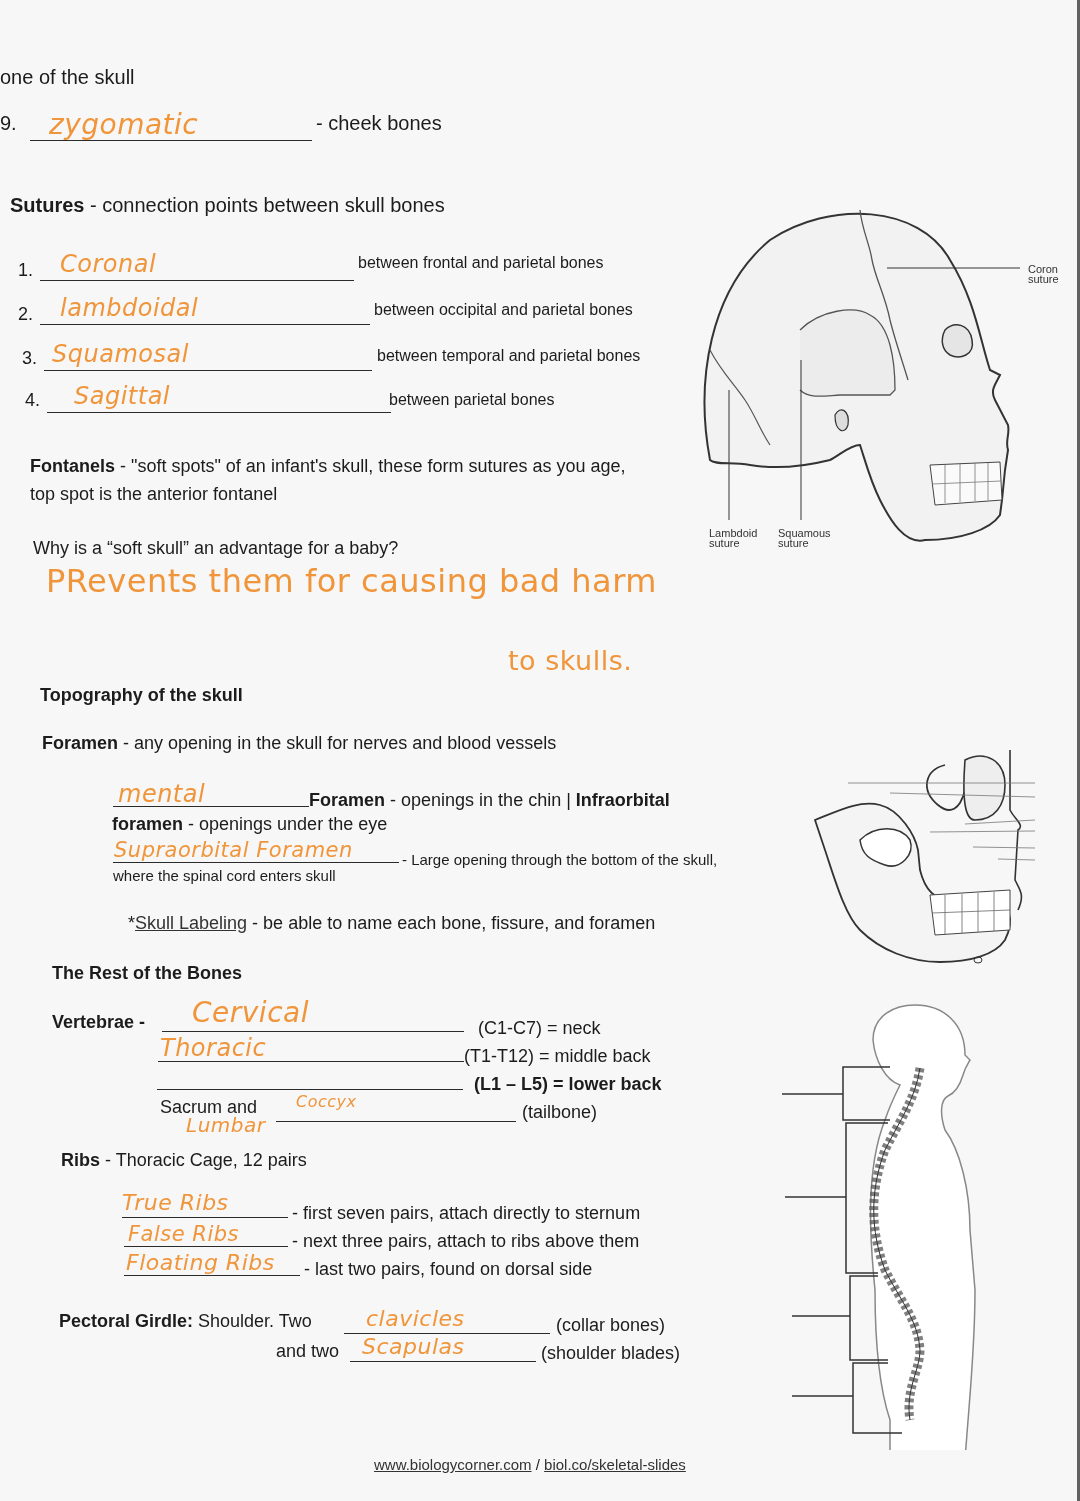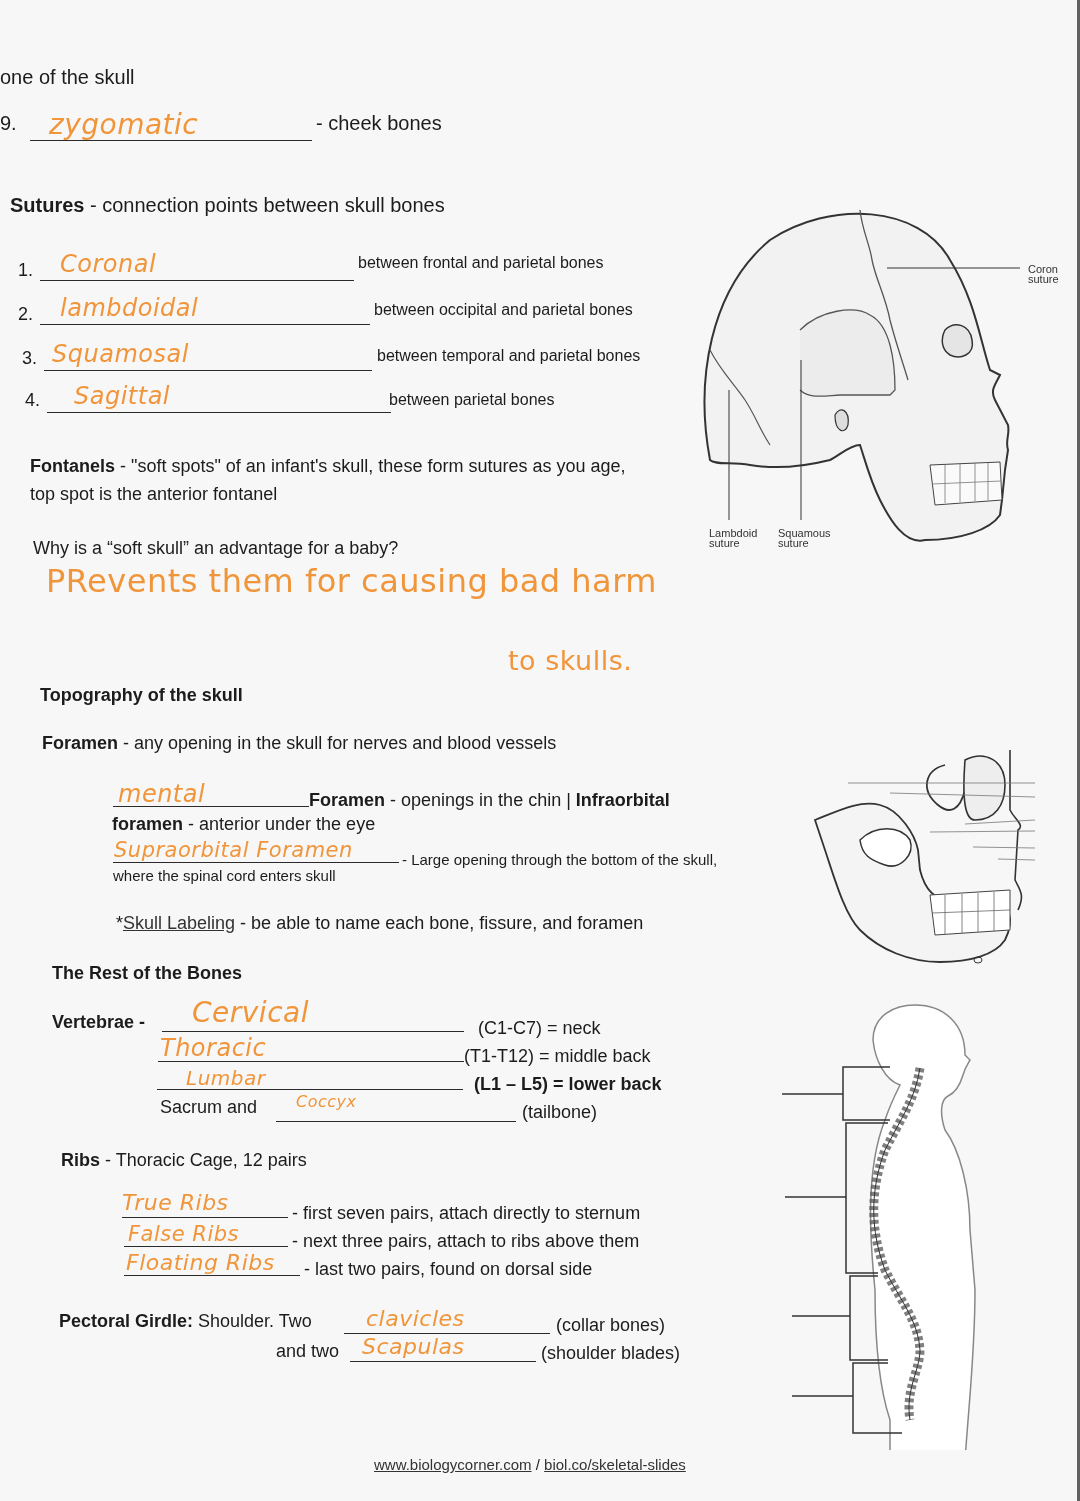--- a/index.html
+++ b/index.html
@@ -114,29 +114,29 @@
 
 <div class="blank" style="left:113px;top:806px;width:196px;"></div>
 <div class="abs hw" style="left:118px;top:780px;font-size:24px;">mental</div>
 <div class="abs t17" style="left:309px;top:790px;">
   <b>Foramen</b>
   <span>- openings in the chin |</span>
   <b>Infraorbital</b>
 </div>
 <div class="abs t17" style="left:112px;top:814px;">
   <b>foramen</b>
-  <span>- anterior under the eye</span>
+  <span>- openings under the eye</span>
 </div>
 
 <div class="blank" style="left:113px;top:862px;width:286px;"></div>
 <div class="abs hw" style="left:114px;top:838px;font-size:21px;">Supraorbital Foramen</div>
 <div class="abs t15" style="left:402px;top:851px;">- Large opening through the bottom of the skull,</div>
 <div class="abs t15" style="left:113px;top:867px;">where the spinal cord enters skull</div>
 
-<div class="abs t17" style="left:116px;top:913px;">
+<div class="abs t17" style="left:128px;top:913px;">
   <span>*</span><span class="link">Skull Labeling</span>
   <span>- be able to name each bone, fissure, and foramen</span>
 </div>
 
 <svg class="figure" style="left:800px;top:730px;" width="280" height="250" viewBox="0 0 280 250">
   <path d="M15,90 C40,80 60,70 80,75 C100,80 115,105 118,120 L120,140 C125,160 135,170 150,170 L190,168 C210,170 215,190 205,210 C195,225 170,232 140,232 C110,232 80,220 60,200 C45,185 35,150 25,120 Z" fill="#f4f4f4" stroke="#333" stroke-width="1.8"></path>
   <path d="M145,35 C125,40 120,60 138,75 C150,85 160,80 165,60" fill="none" stroke="#333" stroke-width="1.8"></path>
   <path d="M165,30 C185,20 205,30 205,55 C205,75 195,90 175,90 C165,90 162,70 165,30 Z" fill="#eee" stroke="#333" stroke-width="1.6"></path>
   <path d="M210,20 L210,80 C215,90 225,95 218,100 L215,150 C220,160 225,165 218,180" fill="none" stroke="#333" stroke-width="1.6"></path>
   <path d="M60,110 C75,95 100,95 110,110 C115,125 100,140 85,135 C70,130 62,125 60,110 Z" fill="#fff" stroke="#333" stroke-width="1.5"></path>
@@ -160,21 +160,21 @@
 <div class="abs t17 bold" style="left:52px;top:1012px;">Vertebrae -</div>
 <div class="blank" style="left:162px;top:1031px;width:302px;"></div>
 <div class="abs hw" style="left:192px;top:996px;font-size:28px;">Cervical</div>
 <div class="abs t17" style="left:478px;top:1018px;">(C1-C7) = neck</div>
 
 <div class="blank" style="left:158px;top:1061px;width:306px;"></div>
 <div class="abs hw" style="left:160px;top:1034px;font-size:24px;">Thoracic</div>
 <div class="abs t17" style="left:464px;top:1046px;">(T1-T12) = middle back</div>
 
 <div class="blank" style="left:157px;top:1089px;width:306px;"></div>
-<div class="abs hw" style="left:186px;top:1066px;font-size:20px;font-style:italic;">Lumbar</div>
+<div class="abs hw" style="left:186px;top:1113px;font-size:20px;font-style:italic;">Lumbar</div>
 <div class="abs t17" style="left:474px;top:1074px;font-weight:bold;">(L1 – L5) = lower back</div>
 
 <div class="abs t17" style="left:160px;top:1097px;">Sacrum and</div>
 <div class="blank" style="left:276px;top:1121px;width:240px;"></div>
 <div class="abs hw" style="left:296px;top:1092px;font-size:16px;">Coccyx</div>
 <div class="abs t17" style="left:522px;top:1102px;">(tailbone)</div>
 
 <div class="abs t17" style="left:61px;top:1150px;">
   <b>Ribs</b>
   <span>- Thoracic Cage, 12 pairs</span>

